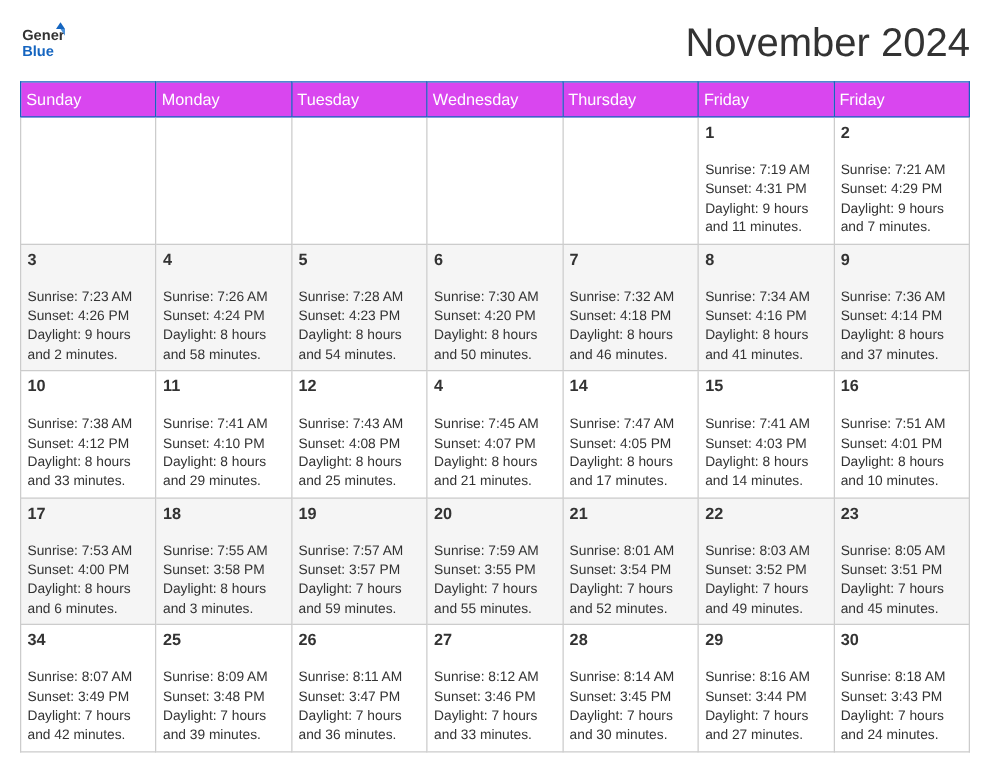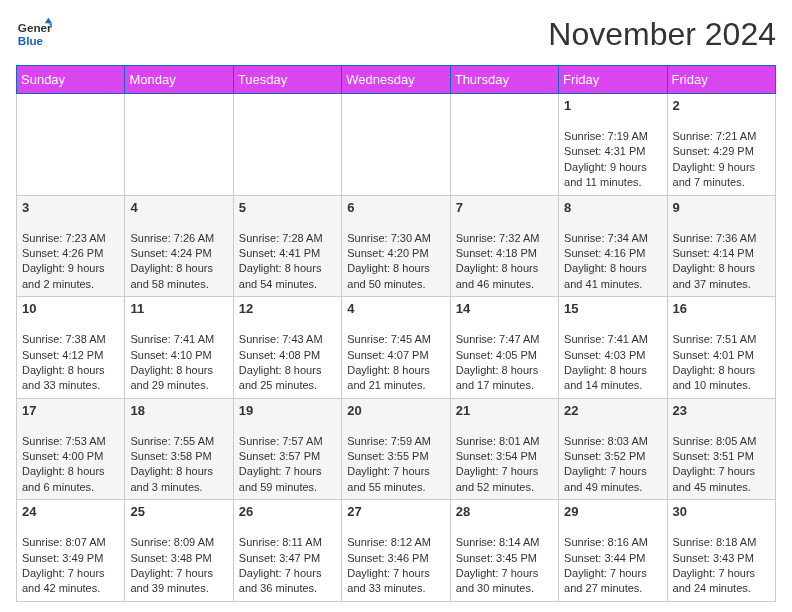--- a/index.html
+++ b/index.html
@@ -138,21 +138,21 @@
         </td>
         <td>
           <span class="day-num">4</span>
           <div class="day-info">Sunrise: 7:26 AM
 Sunset: 4:24 PM
 Daylight: 8 hours and 58 minutes.</div>
         </td>
         <td>
           <span class="day-num">5</span>
           <div class="day-info">Sunrise: 7:28 AM
-Sunset: 4:41 PM
+Sunset: 4:23 PM
 Daylight: 8 hours and 54 minutes.</div>
         </td>
         <td>
           <span class="day-num">6</span>
           <div class="day-info">Sunrise: 7:30 AM
 Sunset: 4:20 PM
 Daylight: 8 hours and 50 minutes.</div>
         </td>
         <td>
           <span class="day-num">7</span>
@@ -256,21 +256,21 @@
         </td>
         <td>
           <span class="day-num">23</span>
           <div class="day-info">Sunrise: 8:05 AM
 Sunset: 3:51 PM
 Daylight: 7 hours and 45 minutes.</div>
         </td>
       </tr>
       <tr>
         <td>
-          <span class="day-num">24</span>
+          <span class="day-num">34</span>
           <div class="day-info">Sunrise: 8:07 AM
 Sunset: 3:49 PM
 Daylight: 7 hours and 42 minutes.</div>
         </td>
         <td>
           <span class="day-num">25</span>
           <div class="day-info">Sunrise: 8:09 AM
 Sunset: 3:48 PM
 Daylight: 7 hours and 39 minutes.</div>
         </td>

